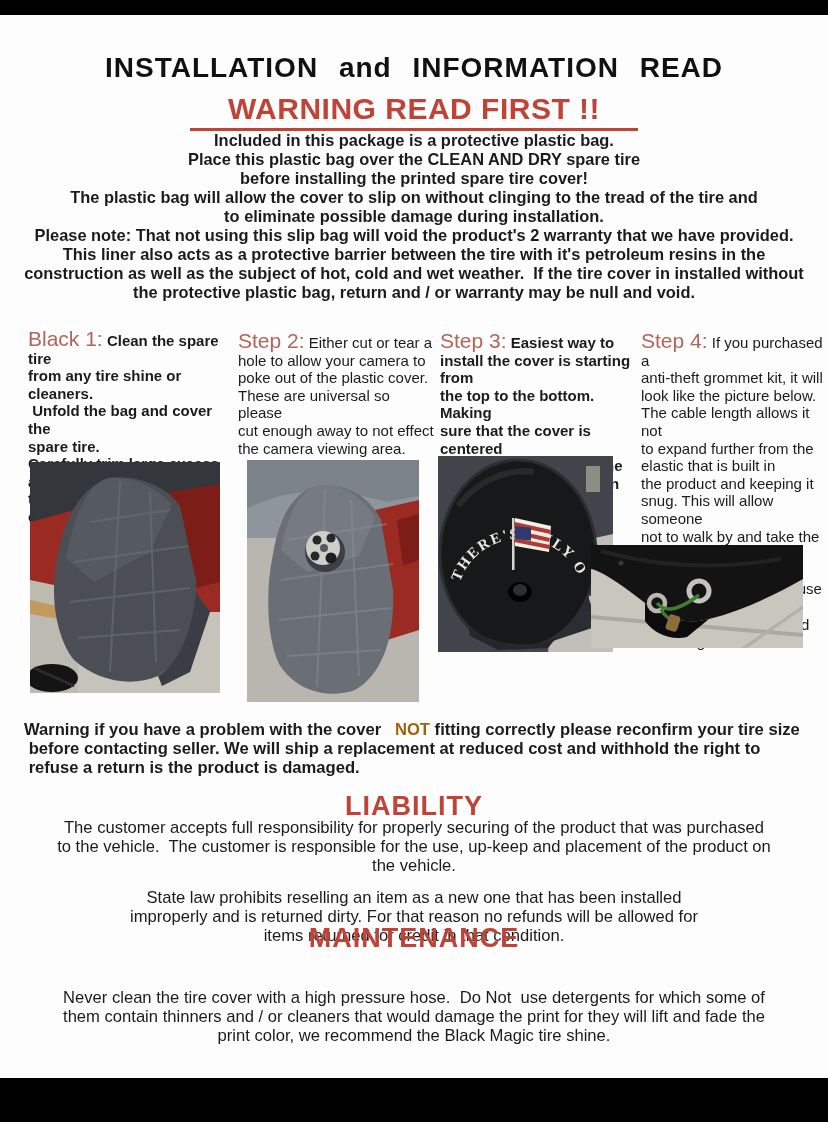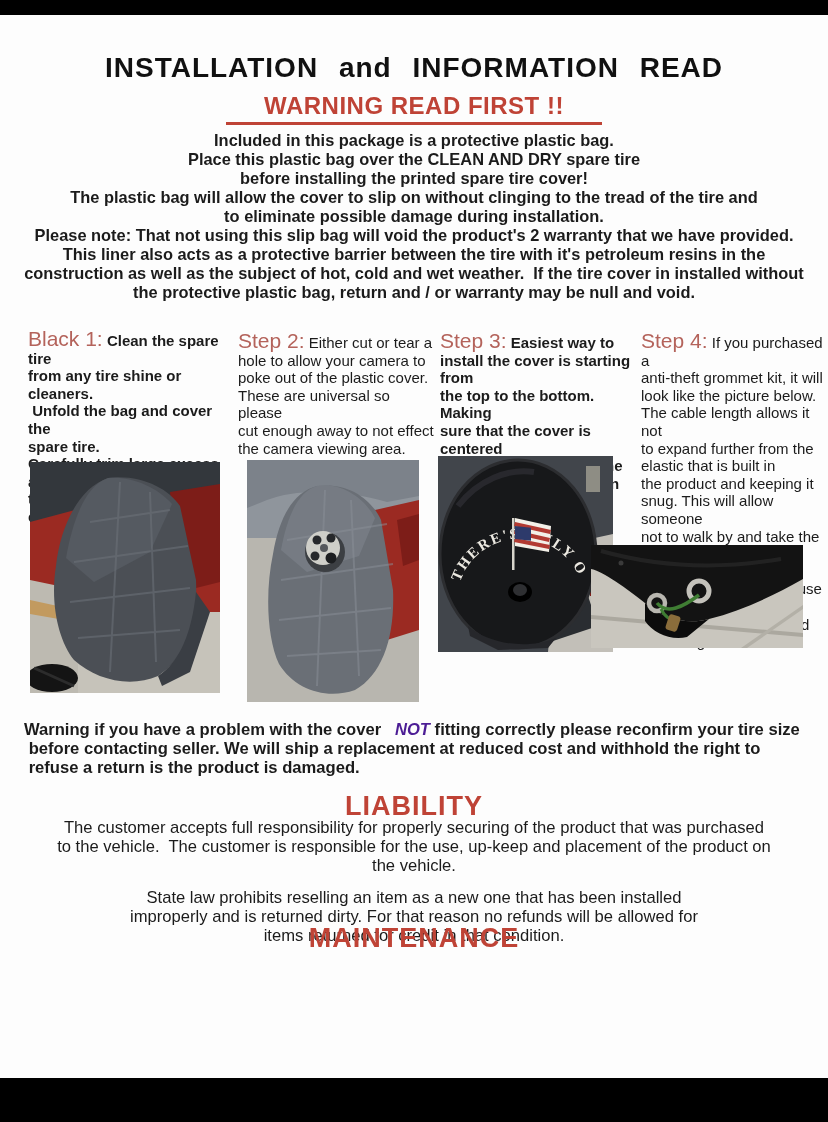--- a/index.html
+++ b/index.html
@@ -11,37 +11,37 @@
   .bar{position:absolute;left:0;width:828px;background:#000;}
   .bar.top{top:0;height:15px;}
   .bar.bottom{top:1078px;height:44px;}
 
   .title{
     position:absolute;top:52px;left:0;width:828px;text-align:center;
     font-size:28px;font-weight:bold;letter-spacing:1px;word-spacing:12px;color:#111;
   }
   .warn-head{position:absolute;top:92px;left:0;width:828px;text-align:center;}
   .warn-head span{
-    display:inline-block;font-size:24px;font-weight:bold;letter-spacing:.5px;
+    display:inline-block;font-size:30px;font-weight:bold;letter-spacing:.5px;
     color:var(--red);border-bottom:3px solid var(--red);padding:0 38px 2px 38px;
   }
   .intro{
     position:absolute;top:131px;left:14px;width:800px;text-align:center;
     font-size:16.4px;font-weight:bold;line-height:19px;white-space:pre-wrap;
   }
   .step-col{position:absolute;font-size:15px;line-height:17.6px;}
   .step-label{font-size:21px;color:var(--stepred);}
   .step-text{white-space:pre-wrap;}
   .photo{position:absolute;display:block;}
 
   .fit-note{
     position:absolute;top:721px;left:24px;width:788px;
     font-size:16.6px;font-weight:bold;line-height:18.8px;white-space:pre-wrap;
   }
-  .fit-note .hl{color:#4c1d95;font-style:italic;}
+  .fit-note .hl{color:#a16207;}
 
   .sect-head{
     position:absolute;left:0;width:828px;text-align:center;
     font-size:27px;font-weight:bold;letter-spacing:1px;color:var(--red);
   }
   .center-block{
     position:absolute;left:14px;width:800px;text-align:center;
     font-size:16.6px;font-weight:normal;line-height:19.2px;white-space:pre-wrap;
   }
   :root{--red:#bf4336;--stepred:#b4635b;}
@@ -196,14 +196,17 @@
 
   <div class="sect-head" style="top:791px;">LIABILITY</div>
   <div class="center-block" style="top:818px;">The customer accepts full responsibility for properly securing of the product that was purchased
 to the vehicle.  The customer is responsible for the use, up-keep and placement of the product on
 the vehicle.</div>
   <div class="center-block" style="top:888px;">State law prohibits reselling an item as a new one that has been installed
 improperly and is returned dirty. For that reason no refunds will be allowed for
 items returned for credit in that condition.</div>
 
   <div class="sect-head" style="top:923px;">MAINTENANCE</div>
+  <div class="center-block" style="top:988px;">Never clean the tire cover with a high pressure hose.  Do Not  use detergents for which some of
+them contain thinners and / or cleaners that would damage the print for they will lift and fade the
+print color, we recommend the Black Magic tire shine.</div>
 
 </div>
 
 </body></html>

